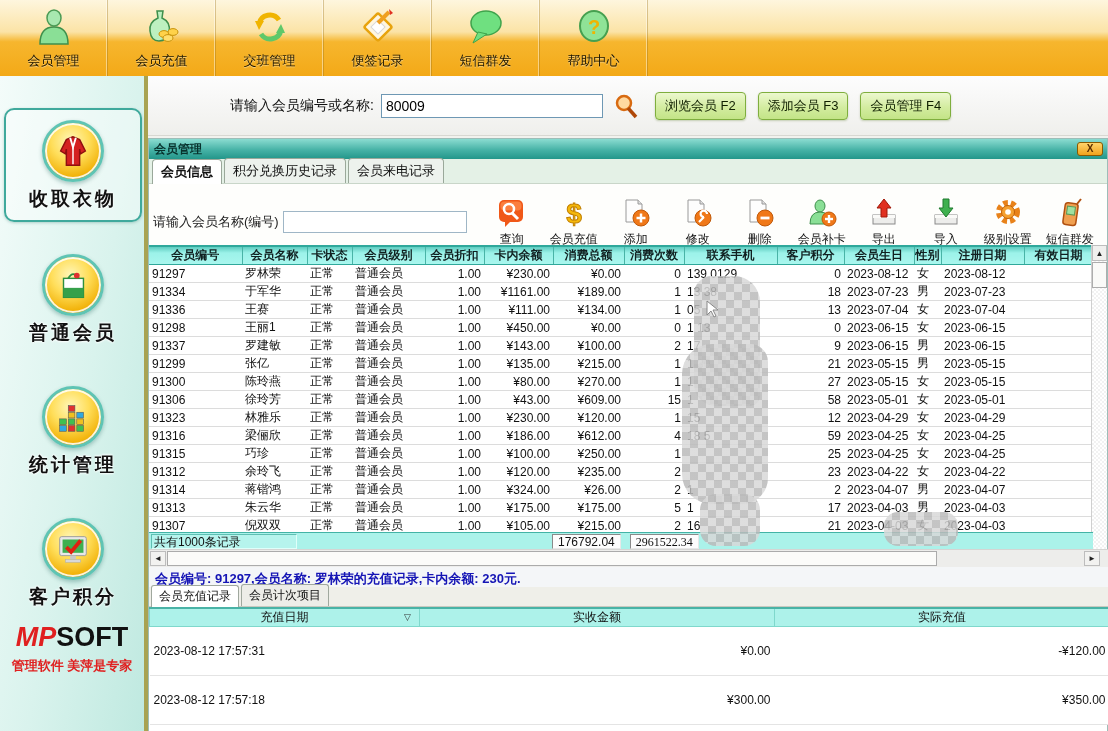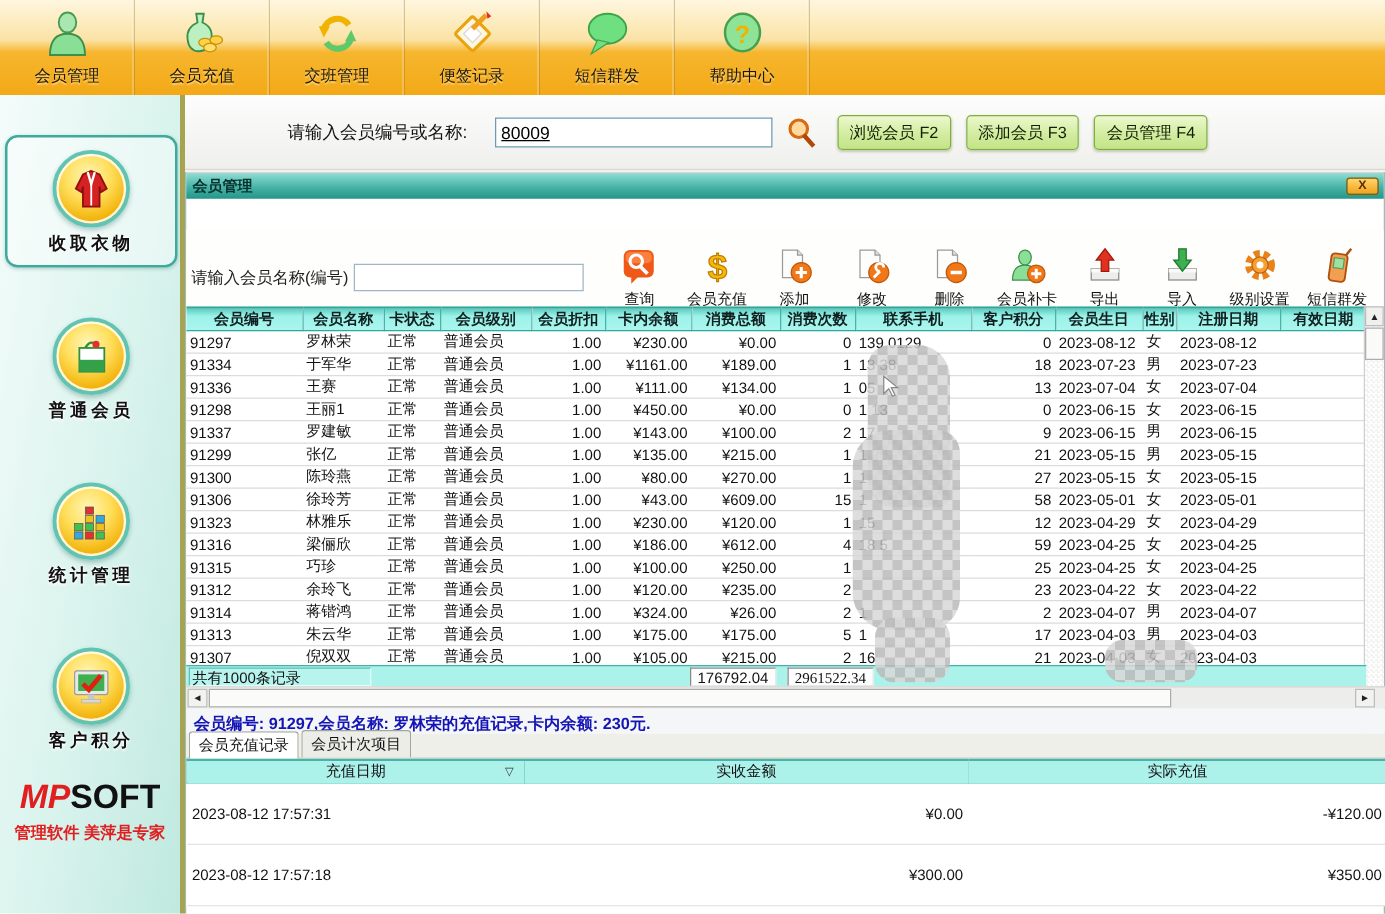--- a/index.html
+++ b/index.html
@@ -19,36 +19,36 @@
   #sidebar { position:absolute; left:0; top:76px; width:148px; height:655px;
     background:linear-gradient(100deg,#F4FCFA 0%,#D9F3ED 55%,#BFE9E0 100%);
     border-right:4px solid #A8A352; }
   .nav-item { position:absolute; left:4px; width:138px; text-align:center; cursor:pointer; }
   .nav-item.selected { border:2px solid #3FA99C; border-radius:10px; background:rgba(255,255,255,.4);
     box-shadow:0 1px 3px rgba(0,90,80,.25); }
   .nav-circle { width:62px; height:62px; margin:10px auto 4px auto; border-radius:50%;
     background:radial-gradient(circle at 45% 32%,#FFF6B8 0%,#FFDE5A 38%,#F2B30B 72%,#D99A00 100%);
     border:3px solid #5FC4B4; box-shadow:inset 0 0 0 2px rgba(255,255,255,.85), 0 2px 4px rgba(0,80,70,.3);
     display:flex; align-items:center; justify-content:center; }
-  .nav-label { font-size:14px; font-weight:bold; color:#111; letter-spacing:3px;
+  .nav-label { font-size:19px; font-weight:bold; color:#111; letter-spacing:3px;
     text-shadow:0 1px 2px #fff,0 -1px 2px #fff; padding-bottom:8px; }
   #logo-box { position:absolute; left:0; top:546px; width:144px; text-align:center; }
   #logo-line { font-size:27px; font-weight:900; letter-spacing:0; }
   #logo-mp { color:#E02020; font-style:italic; }
   #logo-soft { color:#111; }
   #logo-tag { margin-top:4px; font-size:13px; font-weight:bold; color:#E02020; }
 
   
   #main { position:absolute; left:148px; top:76px; width:960px; height:655px; background:#F2F2EE; }
   #searchstrip { position:absolute; left:0; top:0; width:1024px; height:60px;
     background:linear-gradient(180deg,#FDFDFD,#EFEFEC); border-bottom:1px solid #D8D8D2;
     display:flex; align-items:center; }
   #search-label { margin-left:82px; font-size:14px; color:#111; }
-  #search-input { margin-left:22px; width:222px; height:24px; border:1px solid #6E98B4; background:#fff;
-    font-size:14px; padding:0 4px;text-decoration:underline; }
+  #search-input { margin-left:7px; width:222px; height:24px; border:1px solid #6E98B4; background:#fff;
+    font-size:14px; padding:0 4px; }
   #search-mag { margin-left:10px; width:26px; height:26px; cursor:pointer; }
   .green-btn { margin-left:12px; padding:4px 9px; font-size:13px; color:#102000;
     background:linear-gradient(180deg,#ECF8CE 0%,#D3ECA0 55%,#C3E487 100%);
     border:1px solid #7FAE3E; border-radius:4px; cursor:pointer; box-shadow:0 1px 2px rgba(90,120,40,.3); }
 
   
   #win { position:absolute; left:0; top:62px; width:960px; height:593px; background:#fff; border:1px solid #9DBDB8; border-bottom:none; }
   #win-titlebar { position:absolute; left:0; top:0; width:100%; height:20px;
     background:linear-gradient(180deg,#8BDCD1 0%,#46B2A6 55%,#23968A 100%); display:flex; align-items:center; }
   #win-title { font-size:12px; font-weight:bold; color:#07322D; padding-left:5px; }
@@ -281,20 +281,25 @@
       <button class="green-btn">添加会员 F3</button>
       <button class="green-btn">会员管理 F4</button>
     </div>
 
     <div id="win">
       <div id="win-titlebar">
         <span id="win-title">会员管理</span>
         <span id="win-close">X</span>
       </div>
 
+      <div id="win-tabs">
+        <span class="tab active">会员信息</span>
+        <span class="tab">积分兑换历史记录</span>
+        <span class="tab">会员来电记录</span>
+      </div>
 
       <div id="win-toolbar">
         <span id="filter-label">请输入会员名称(编号)</span>
         <input id="filter-input" type="text" value="" style="">
         <div id="tool-btns">
           <div class="tool-btn">
             <span class="icon32">
                 <svg width="30" height="30" viewBox="0 0 30 30">
                   <rect x="2" y="2" width="24" height="22" rx="5" fill="#F05818"></rect>
                   <rect x="3.5" y="3.5" width="21" height="9" rx="4" fill="#FF9050" opacity=".7"></rect>

